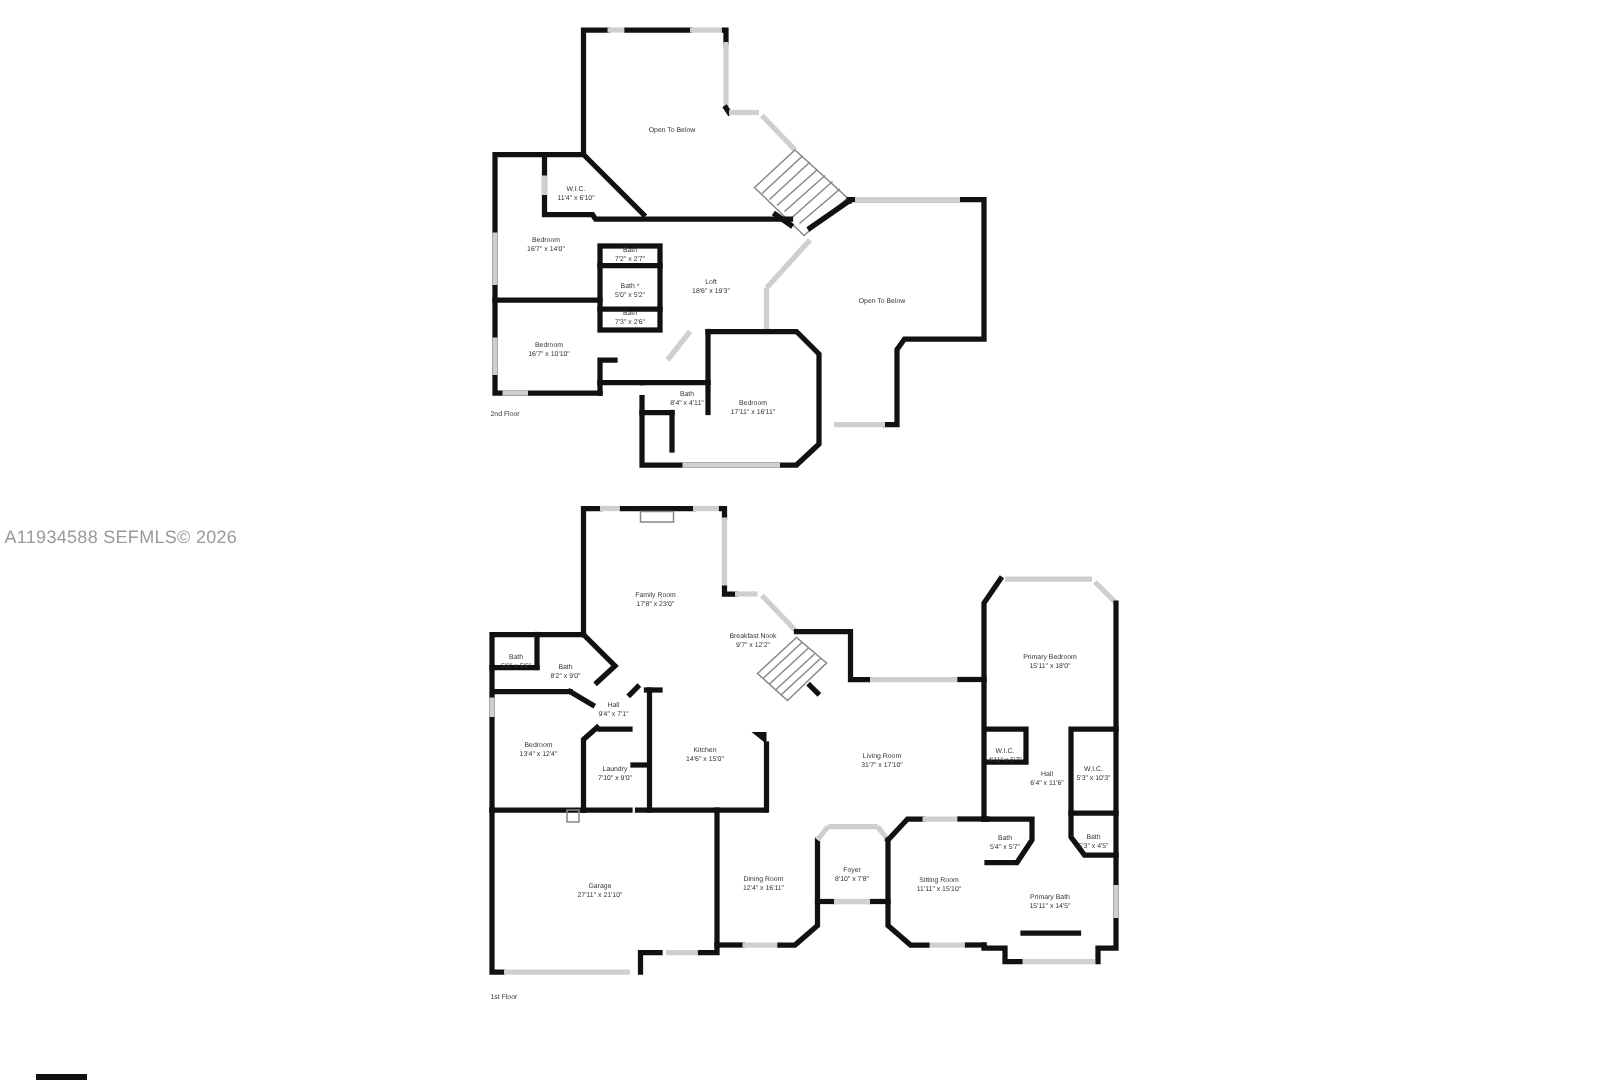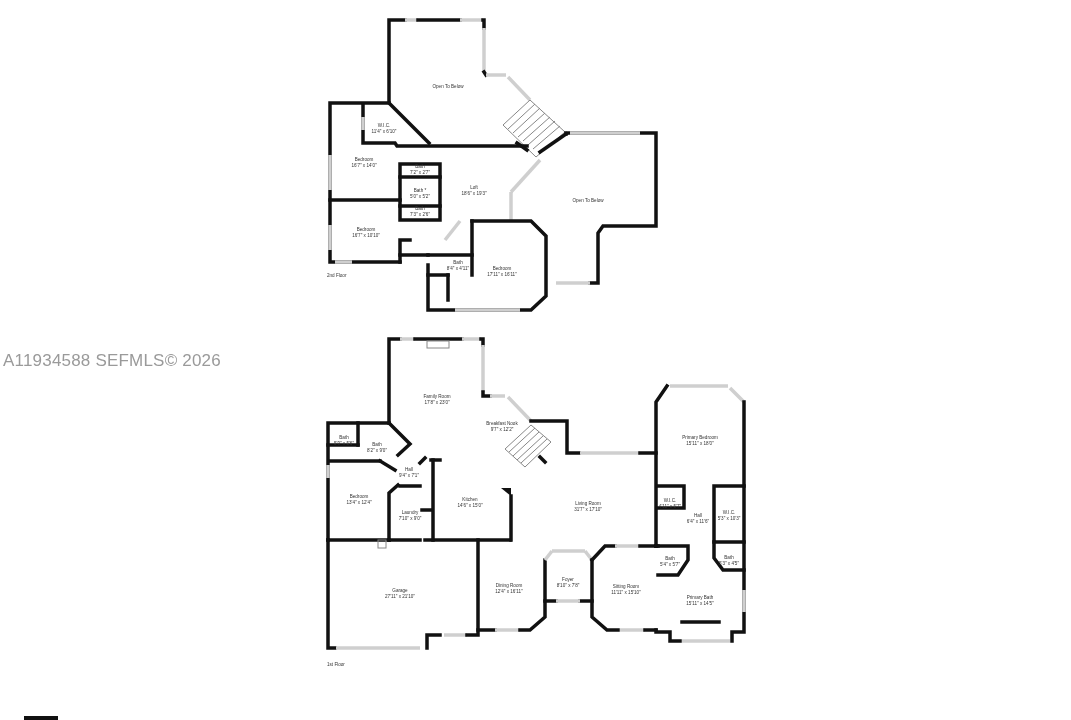--- a/index.html
+++ b/index.html
@@ -3,21 +3,21 @@
 <meta charset="utf-8">
 <style>
   html, body { margin:0; padding:0; background:#ffffff; }
   body { width:1071px; height:720px; position:relative; overflow:hidden; font-family:"Liberation Sans", sans-serif; }
   #plan { position:absolute; left:0; top:0; width:1071px; height:720px; }
   .wall { stroke:#111; stroke-width:3.5; fill:none; stroke-linecap:square; }
   .win { stroke:#cfcfcf; stroke-width:3.5; fill:none; }
   .thin { stroke:#888; stroke-width:1; fill:none; }
   .lbl { position:absolute; font-size:4.6px; color:#333; text-align:center; line-height:6px; transform:translate(-50%,-50%); white-space:nowrap; }
   .floor-lbl { position:absolute; font-size:4.6px; color:#333; }
-  .watermark { position:absolute; left:3px; top:351px; font-size:17px; color:#9a9a9a; letter-spacing:0.2px; }
+  .watermark { position:absolute; left:3px; top:351px; font-size:12px; color:#9a9a9a; letter-spacing:0.2px; }
   .scalebar { position:absolute; left:24px; top:716px; width:34px; height:5px; background:#111; }
 </style>
 </head>
 <body>
 
 <svg id="plan" viewBox="0 0 1071 720" xmlns="http://www.w3.org/2000/svg">
 
   <g>
 
     <polyline class="wall" points="429,143 389,103 389,20 405,20"></polyline>

